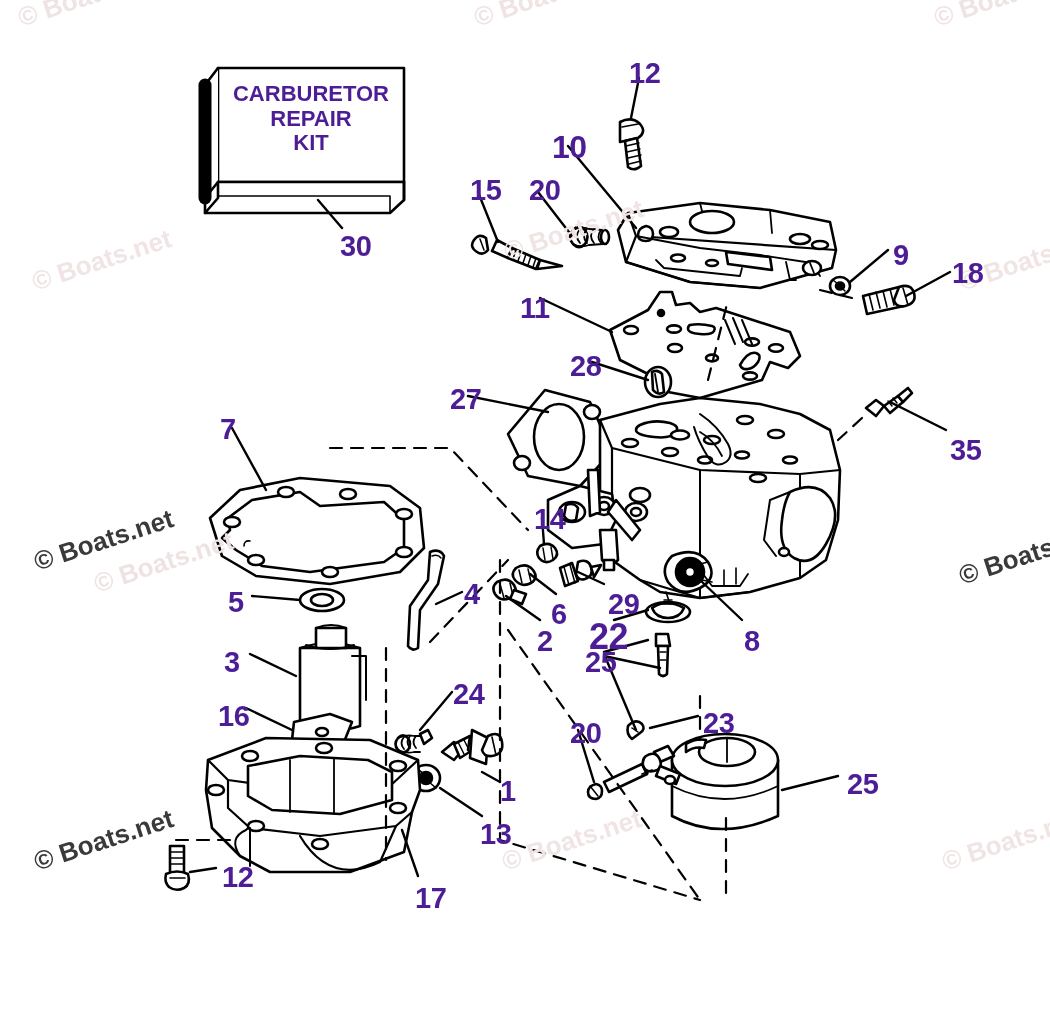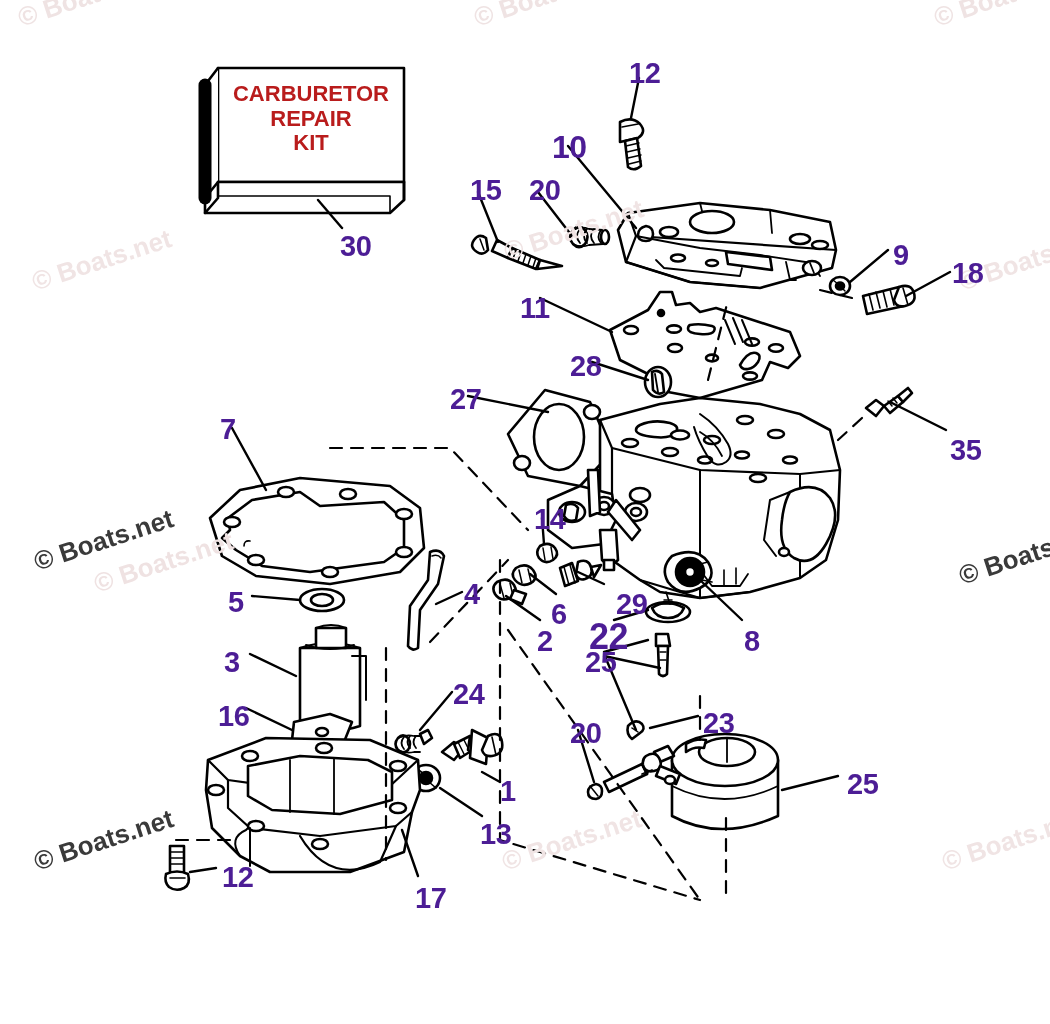--- a/index.html
+++ b/index.html
@@ -6,21 +6,21 @@
   body{width:1050px;height:1024px;overflow:hidden;
        font-family:"Liberation Sans","DejaVu Sans",sans-serif;}
   #stage{position:relative;width:1050px;height:1024px;background:#fff;}
   #art{position:absolute;left:0;top:0;width:1050px;height:1024px;}
   .wm{position:absolute;white-space:nowrap;font-weight:bold;
       font-family:"Liberation Sans","DejaVu Sans",sans-serif;
       pointer-events:none;user-select:none;}
   .lbl{position:absolute;font-weight:bold;color:#4c1d95;
        font-family:"Liberation Sans","DejaVu Sans",sans-serif;
        letter-spacing:-0.5px;line-height:1;}
-  .kit{position:absolute;font-weight:bold;color:#b91c1c;text-align:center;
+  .kit{position:absolute;font-weight:bold;color:#4c1d95;text-align:center;
        font-family:"Liberation Sans","DejaVu Sans",sans-serif;line-height:1.12;}
 </style>
 </head>
 <body>
 
 <div id="stage">
 
   <svg id="art" viewBox="0 0 1050 1024">
     <g fill="none" stroke="#000" stroke-width="2.6" stroke-linejoin="round" stroke-linecap="round">
 
@@ -409,21 +409,21 @@
       <div class="lbl" style="left: 520px; top: 294px; font-size: 29px;">11</div>
       <div class="lbl" style="left: 570px; top: 352px; font-size: 29px;">28</div>
       <div class="lbl" style="left: 450px; top: 385px; font-size: 29px;">27</div>
       <div class="lbl" style="left: 950px; top: 436px; font-size: 29px;">35</div>
       <div class="lbl" style="left: 220px; top: 415px; font-size: 29px;">7</div>
       <div class="lbl" style="left: 534px; top: 505px; font-size: 29px;">14</div>
       <div class="lbl" style="left: 228px; top: 588px; font-size: 29px;">5</div>
       <div class="lbl" style="left: 464px; top: 580px; font-size: 29px;">4</div>
       <div class="lbl" style="left: 551px; top: 600px; font-size: 29px;">6</div>
       <div class="lbl" style="left: 537px; top: 627px; font-size: 29px;">2</div>
-      <div class="lbl" style="left: 608px; top: 590px; font-size: 29px; margin-left: 8px;">29</div>
+      <div class="lbl" style="left: 608px; top: 590px; font-size: 29px;">29</div>
       <div class="lbl" style="left: 589px; top: 619px; font-size: 36px;">22</div>
       <div class="lbl" style="left: 744px; top: 627px; font-size: 29px;">8</div>
       <div class="lbl" style="left: 224px; top: 648px; font-size: 29px;">3</div>
       <div class="lbl" style="left: 585px; top: 648px; font-size: 29px;">25</div>
       <div class="lbl" style="left: 453px; top: 680px; font-size: 29px;">24</div>
       <div class="lbl" style="left: 218px; top: 702px; font-size: 29px;">16</div>
       <div class="lbl" style="left: 703px; top: 709px; font-size: 29px;">23</div>
       <div class="lbl" style="left: 570px; top: 719px; font-size: 29px;">20</div>
       <div class="lbl" style="left: 500px; top: 777px; font-size: 29px;">1</div>
       <div class="lbl" style="left: 847px; top: 770px; font-size: 29px;">25</div>

